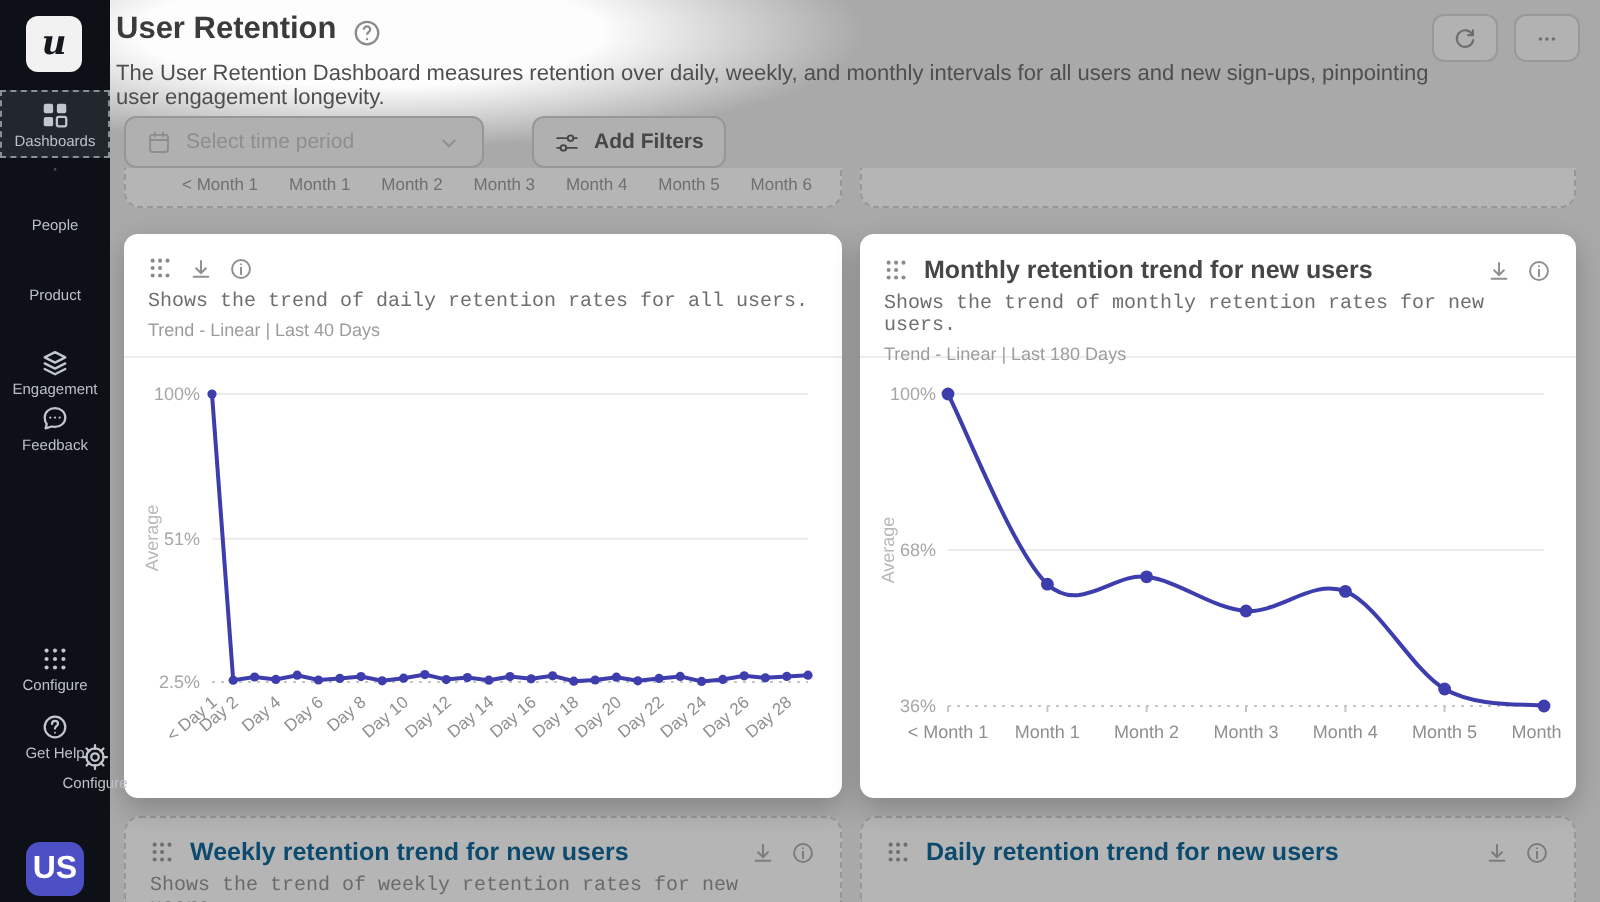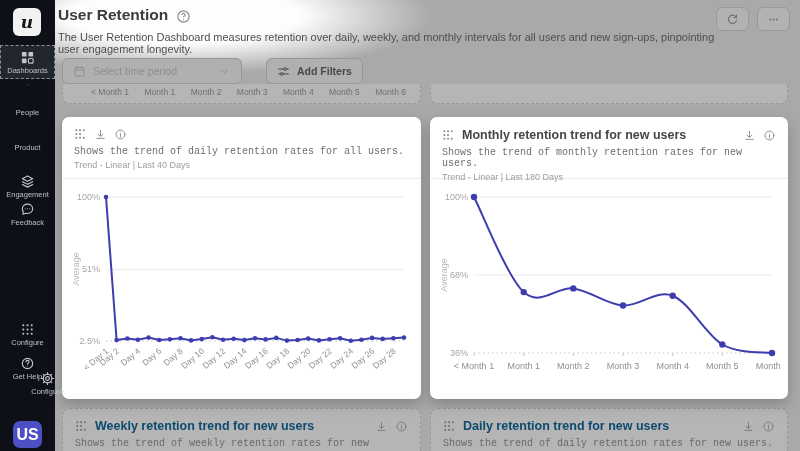--- a/index.html
+++ b/index.html
@@ -419,16 +419,15 @@
       <svg class="mini-ico" viewBox="0 0 16 16">
         <path d="M8,3v7M5,7.5 8,10.5 11,7.5"></path>
           <path d="M3.5,12.8h9"></path>
       </svg>
       <svg class="mini-ico" viewBox="0 0 16 16">
         <circle cx="8" cy="8" r="5.5"></circle>
           <path d="M8,7.2v4"></path>
           <circle cx="8" cy="5" r="0.6" fill="#7c7c7c" stroke="none"></circle>
       </svg>
     </div>
-    <div class="card-sub">Shows the trend of daily retention rates for new users.</div>
   </div>
 
 </div>
 
 </body></html>

